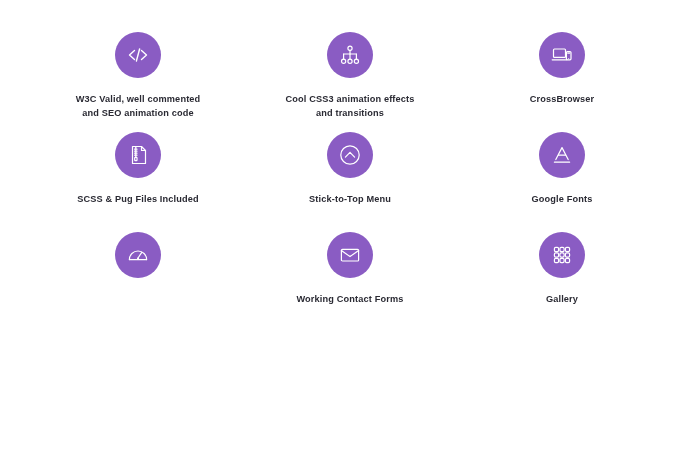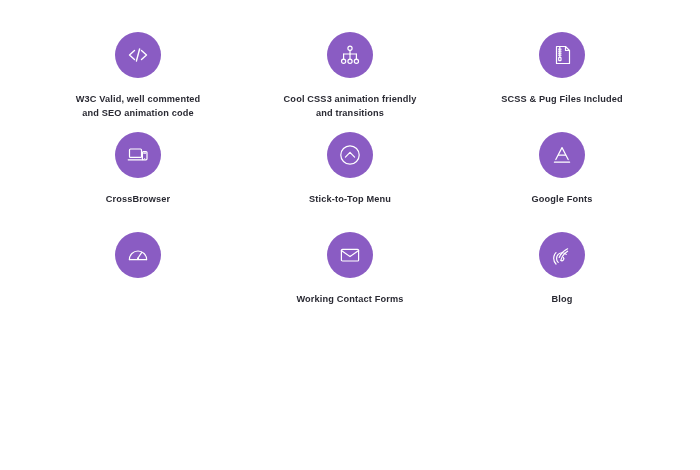--- a/index.html
+++ b/index.html
@@ -91,22 +91,37 @@
         <circle cx="13" cy="19.3" r="2.1"></circle>
         <circle cx="19.4" cy="19.3" r="2.1"></circle>
         <line x1="13" y1="8.3" x2="13" y2="12"></line>
         <line x1="6.6" y1="12" x2="19.4" y2="12"></line>
         <line x1="6.6" y1="12" x2="6.6" y2="17.2"></line>
         <line x1="13" y1="12" x2="13" y2="17.2"></line>
         <line x1="19.4" y1="12" x2="19.4" y2="17.2"></line>
       </svg>
     </div>
     <div class="feature-label">
-      <span>Cool CSS3 animation friendly</span><br>
+      <span>Cool CSS3 animation effects</span><br>
       <span>and transitions</span>
+    </div>
+  </div>
+
+  <div class="feature-item">
+    <div class="icon-circle">
+      <svg width="26" height="26" viewBox="0 0 26 26" fill="none" stroke="#ffffff" stroke-width="1.2" stroke-linecap="round" stroke-linejoin="round">
+        <rect x="4.5" y="7" width="12" height="8.4" rx="0.9"></rect>
+        <path d="M3.2 17.8 h14.6"></path>
+        <rect x="17.4" y="9.6" width="4.6" height="8.2" rx="1"></rect>
+        <line x1="18.7" y1="11.1" x2="20.7" y2="11.1"></line>
+        <circle cx="19.7" cy="16.4" r="0.5" fill="#ffffff" stroke="none"></circle>
+      </svg>
+    </div>
+    <div class="feature-label">
+      <span>CrossBrowser</span>
     </div>
   </div>
 
   <div class="feature-item">
     <div class="icon-circle">
       <svg width="26" height="26" viewBox="0 0 26 26" fill="none" stroke="#ffffff" stroke-width="1.2" stroke-linecap="round" stroke-linejoin="round">
         <path d="M7.5 4.5 h9 l4 4 v13 h-13 z"></path>
         <polyline points="16.5,4.5 16.5,8.5 20.5,8.5"></polyline>
         <line x1="10.8" y1="5.2" x2="10.8" y2="15.5"></line>
         <line x1="9.6" y1="7.2" x2="12" y2="7.2"></line>
@@ -117,35 +132,20 @@
       </svg>
     </div>
     <div class="feature-label">
       <span>SCSS &amp; Pug Files Included</span>
     </div>
   </div>
 
   <div class="feature-item">
     <div class="icon-circle">
       <svg width="26" height="26" viewBox="0 0 26 26" fill="none" stroke="#ffffff" stroke-width="1.2" stroke-linecap="round" stroke-linejoin="round">
-        <rect x="4.5" y="7" width="12" height="8.4" rx="0.9"></rect>
-        <path d="M3.2 17.8 h14.6"></path>
-        <rect x="17.4" y="9.6" width="4.6" height="8.2" rx="1"></rect>
-        <line x1="18.7" y1="11.1" x2="20.7" y2="11.1"></line>
-        <circle cx="19.7" cy="16.4" r="0.5" fill="#ffffff" stroke="none"></circle>
-      </svg>
-    </div>
-    <div class="feature-label">
-      <span>CrossBrowser</span>
-    </div>
-  </div>
-
-  <div class="feature-item">
-    <div class="icon-circle">
-      <svg width="26" height="26" viewBox="0 0 26 26" fill="none" stroke="#ffffff" stroke-width="1.2" stroke-linecap="round" stroke-linejoin="round">
         <circle cx="13" cy="13" r="9.2"></circle>
         <polyline points="8.4,15.1 13,10.3 17.6,15.1"></polyline>
       </svg>
     </div>
     <div class="feature-label">
       <span>Stick-to-Top Menu</span>
     </div>
   </div>
 
   <div class="feature-item">
@@ -178,30 +178,34 @@
       <svg width="26" height="26" viewBox="0 0 26 26" fill="none" stroke="#ffffff" stroke-width="1.2" stroke-linecap="round" stroke-linejoin="round">
         <rect x="4.4" y="7.4" width="17.2" height="11.6" rx="1.1"></rect>
         <polyline points="4.4,8.4 13,14.6 21.6,8.4"></polyline>
       </svg>
     </div>
     <div class="feature-label">
       <span>Working Contact Forms</span>
     </div>
   </div>
 
-
-  <div class="feature-item">
-    <div class="icon-circle">
-      <svg width="26" height="26" viewBox="0 0 26 26" fill="none" stroke="#ffffff" stroke-width="1.2" stroke-linecap="round" stroke-linejoin="round">
-        <path d="M9.2 20.4 c-2.2 -2.2 -2.2 -5.8 0 -8 2.2 -2.2 5.8 -2.2 8 0"></path>
-        <path d="M7.0 22.0 c-3.1 -3.1 -3.1 -8.2 0 -11.3"></path>
-        <path d="M11.6 18.2 a1.9 1.9 0 1 0 2.7 -2.7"></path>
-        <path d="M12.2 17.4 c0.8 -3.2 3.2 -6.2 6.4 -8.2"></path>
-        <path d="M10.2 15.4 c1.6 -3.6 4.4 -6.8 8.4 -8.6"></path>
-      </svg>
-    </div>
-    <div class="feature-label">
-      <span>Blog</span>
-    </div>
-  </div>
+  <div class="feature-item">
+    <div class="icon-circle">
+      <svg width="26" height="26" viewBox="0 0 26 26" fill="none" stroke="#ffffff" stroke-width="1.2" stroke-linecap="round" stroke-linejoin="round">
+        <rect x="5.4" y="5.4" width="4.2" height="4.2" rx="1.3"></rect>
+        <rect x="10.9" y="5.4" width="4.2" height="4.2" rx="1.3"></rect>
+        <rect x="16.4" y="5.4" width="4.2" height="4.2" rx="1.3"></rect>
+        <rect x="5.4" y="10.9" width="4.2" height="4.2" rx="1.3"></rect>
+        <rect x="10.9" y="10.9" width="4.2" height="4.2" rx="1.3"></rect>
+        <rect x="16.4" y="10.9" width="4.2" height="4.2" rx="1.3"></rect>
+        <rect x="5.4" y="16.4" width="4.2" height="4.2" rx="1.3"></rect>
+        <rect x="10.9" y="16.4" width="4.2" height="4.2" rx="1.3"></rect>
+        <rect x="16.4" y="16.4" width="4.2" height="4.2" rx="1.3"></rect>
+      </svg>
+    </div>
+    <div class="feature-label">
+      <span>Gallery</span>
+    </div>
+  </div>
+
 
 
 </div>
 
 </body></html>

